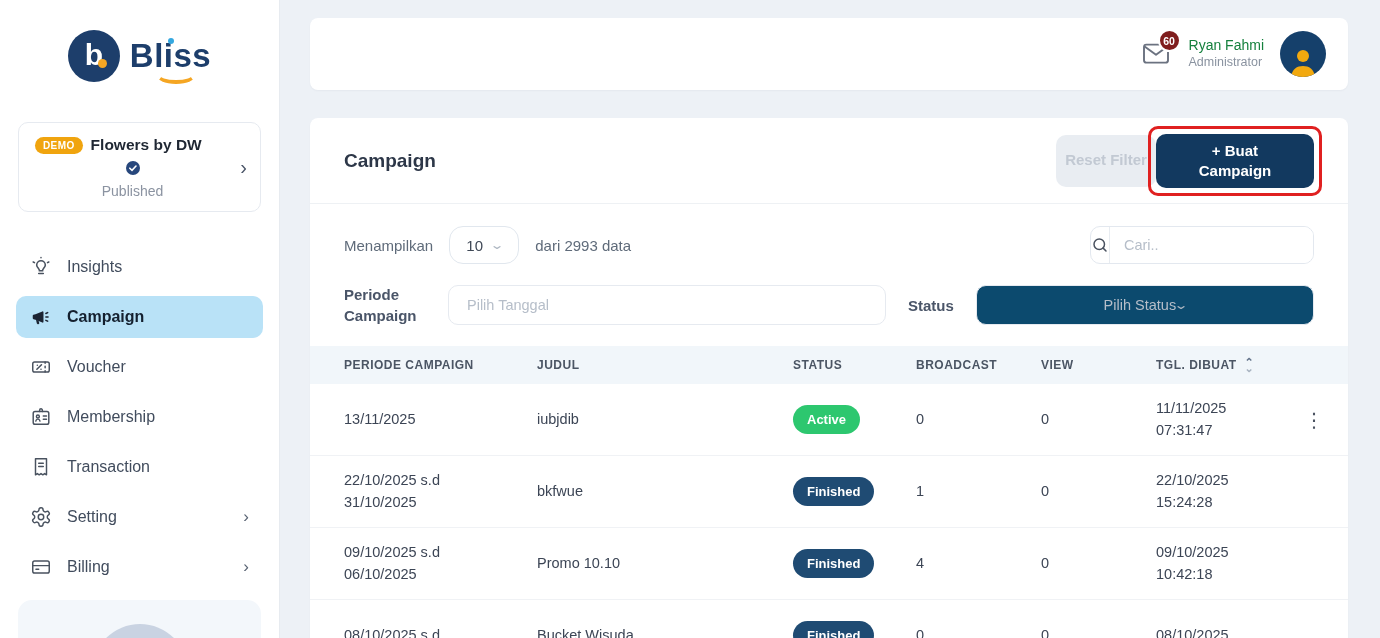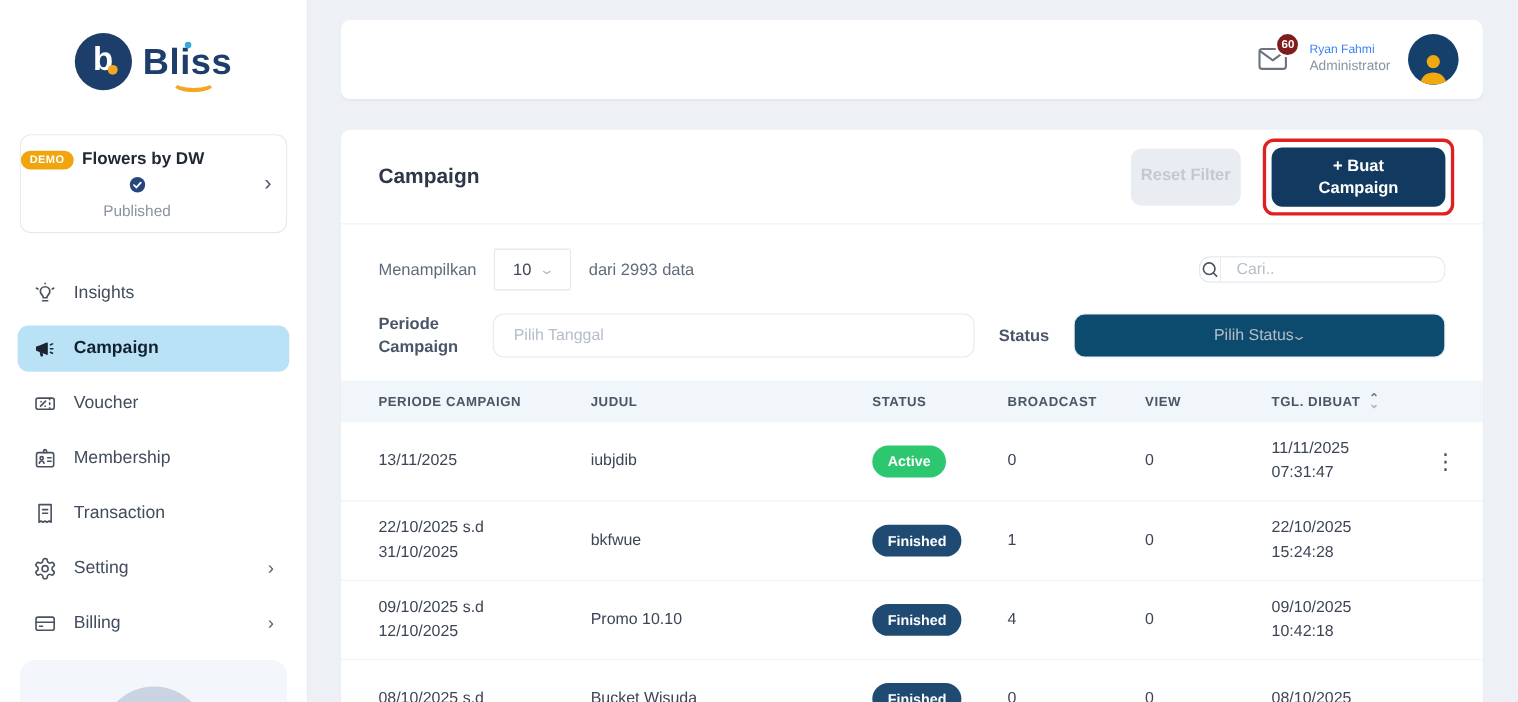--- a/index.html
+++ b/index.html
@@ -15,21 +15,21 @@
   .logo-circle .b { color:#ffffff; font-size:30px; font-weight:bold; line-height:1; transform:translateY(-1px); }
   .logo-circle .dot { position:absolute; right:13px; bottom:14px; width:9px; height:9px;
     border-radius:50%; background:#f5a623; }
   .logo-text { font-size:33px; font-weight:bold; color:#1d3e6b; letter-spacing:.5px; position:relative; }
   .logo-text::before { content:""; position:absolute; top:1px; left:38px; width:6px; height:6px;
     border-radius:50%; background:#35a8e0; }
   .logo-text::after { content:""; position:absolute; left:26px; bottom:-9px; width:34px; height:12px;
     border:3px solid transparent; border-bottom:4px solid #f5a623; border-radius:50%; }
 
   .ws-card { position:relative; margin:14px 18px 0; border:1px solid #e6eaf0; border-radius:10px;
-    padding:13px 30px 12px 0; cursor:pointer; background:#fff; }
+    padding:13px 30px 12px 16px; cursor:pointer; background:#fff; }
   .ws-line1 { display:flex; align-items:center; gap:8px; }
   .demo-badge { background:#f0a40e; color:#fff; font-size:10px; font-weight:bold;
     padding:3px 8px; border-radius:9px; letter-spacing:.4px; }
   .ws-name { font-size:15.5px; font-weight:bold; color:#1f2733; }
   .ws-line2 { display:flex; align-items:center; gap:7px; margin-top:6px;flex-direction:column; }
   .ws-status { font-size:14px; color:#8b93a1; }
   .ws-chevron { position:absolute; right:13px; top:50%; transform:translateY(-50%);
     font-size:20px; color:#4a5568; }
 
   .nav { margin-top:34px; padding:0 16px; }
@@ -48,47 +48,47 @@
   .main { position:absolute; left:280px; top:0; right:0; bottom:0; padding:0 32px 0 30px; }
 
   .topbar { margin-top:18px; height:72px; background:#fff; border-radius:8px;
     box-shadow:0 1px 2px rgba(16,24,40,.04); display:flex; align-items:center;
     justify-content:flex-end; gap:16px; padding:0 22px; }
   .notif { position:relative; width:34px; height:30px; background:none; border:none; cursor:pointer; }
   .notif-badge { position:absolute; top:-10px; right:-8px; min-width:23px; height:23px;
     background:#7f1d1d; color:#fff; border-radius:50%; font-size:10.5px; font-weight:bold;
     display:flex; align-items:center; justify-content:center; border:2px solid #fff; }
   .user-block { text-align:left; line-height:1.25; }
-  .user-name { font-size:11px; color:#3b82f6; }
+  .user-name { font-size:14px; color:#15803d; }
   .user-role { font-size:12.5px; color:#8a93a0; }
   .avatar { width:46px; height:46px; border-radius:50%; background:#15406b;
     display:flex; align-items:flex-end; justify-content:center; overflow:hidden; cursor:pointer; }
 
   .card { margin-top:28px; background:#fff; border-radius:8px; height:560px;
     box-shadow:0 1px 2px rgba(16,24,40,.04); }
   .card-head { display:flex; align-items:center; justify-content:space-between;
     padding:0 34px; height:86px; border-bottom:1px solid #eef1f4; }
   .page-title { font-size:19px; font-weight:bold; color:#2d3748; }
-  .head-actions { display:flex; align-items:center; gap:28px; }
+  .head-actions { display:flex; align-items:center; }
   .btn-reset { width:100px; height:52px; background:#e9edf2; color:#c2c9d3; border:none;
     border-radius:10px; font-size:15px; font-weight:bold; line-height:1.25; cursor:default;
     font-family:inherit; }
   .annotate-wrap { outline:3px solid #e02020; outline-offset:5px; border-radius:2px; }
   .btn-create { width:158px; height:54px; background:#12395f; color:#fff; border:none;
     border-radius:10px; font-size:15px; font-weight:bold; line-height:1.3; cursor:pointer;
     font-family:inherit; padding:0 30px; }
 
   .filters { padding:22px 34px 20px; }
   .frow { display:flex; align-items:center; }
   .flabel { font-size:15px; color:#5f6b7a; }
-  .page-size { margin:0 16px; width:70px; height:38px; border:1px solid #e1e7ee; border-radius:2px;
+  .page-size { margin:0 16px; width:70px; height:38px; border:1px solid #e1e7ee; border-radius:14px;
     display:flex; align-items:center; justify-content:center; gap:9px; font-size:15px;
     color:#3f4856; cursor:pointer; background:#fff; }
   .chev { color:#aeb7c2; font-size:12px; transform:scaleX(1.5); }
-  .search-box { margin-left:auto; width:224px; height:24px; border:1px solid #e3e8ef;
+  .search-box { margin-left:auto; width:224px; height:38px; border:1px solid #e3e8ef;
     border-radius:10px; display:flex; align-items:center; overflow:hidden; background:#fff; }
   .search-icon-cell { width:46px; height:100%; display:flex; align-items:center; justify-content:center;
     border-right:1px solid #e8ecf1; }
   .search-box input { border:none; outline:none; flex:1; height:100%; padding:0 14px;
     font-size:14.5px; font-family:inherit; color:#3f4856; }
   .search-box input::placeholder, .date-input::placeholder { color:#b6bec9; }
   .frow2 { margin-top:20px; }
   .periode-label { width:104px; font-size:15px; font-weight:bold; color:#4a5568; line-height:1.4; }
   .date-input { width:438px; height:40px; border:1px solid #e6eaf0; border-radius:10px;
     padding:0 18px; font-size:14.5px; font-family:inherit; outline:none; color:#3f4856; }
@@ -306,21 +306,21 @@
           <div class="tcell">0</div>
           <div class="tcell">
             <div>22/10/2025</div>
             <div>15:24:28</div>
           </div>
           <div class="tcell"></div>
         </div>
         <div class="trow">
           <div class="tcell">
             <div>09/10/2025 s.d</div>
-            <div>12/10/2025</div>
+            <div>06/10/2025</div>
           </div>
           <div class="tcell">Promo 10.10</div>
           <div class="tcell"><span class="pill" style="background: rgb(31, 75, 115);">Finished</span></div>
           <div class="tcell">4</div>
           <div class="tcell">0</div>
           <div class="tcell">
             <div>09/10/2025</div>
             <div>10:42:18</div>
           </div>
           <div class="tcell"></div>

